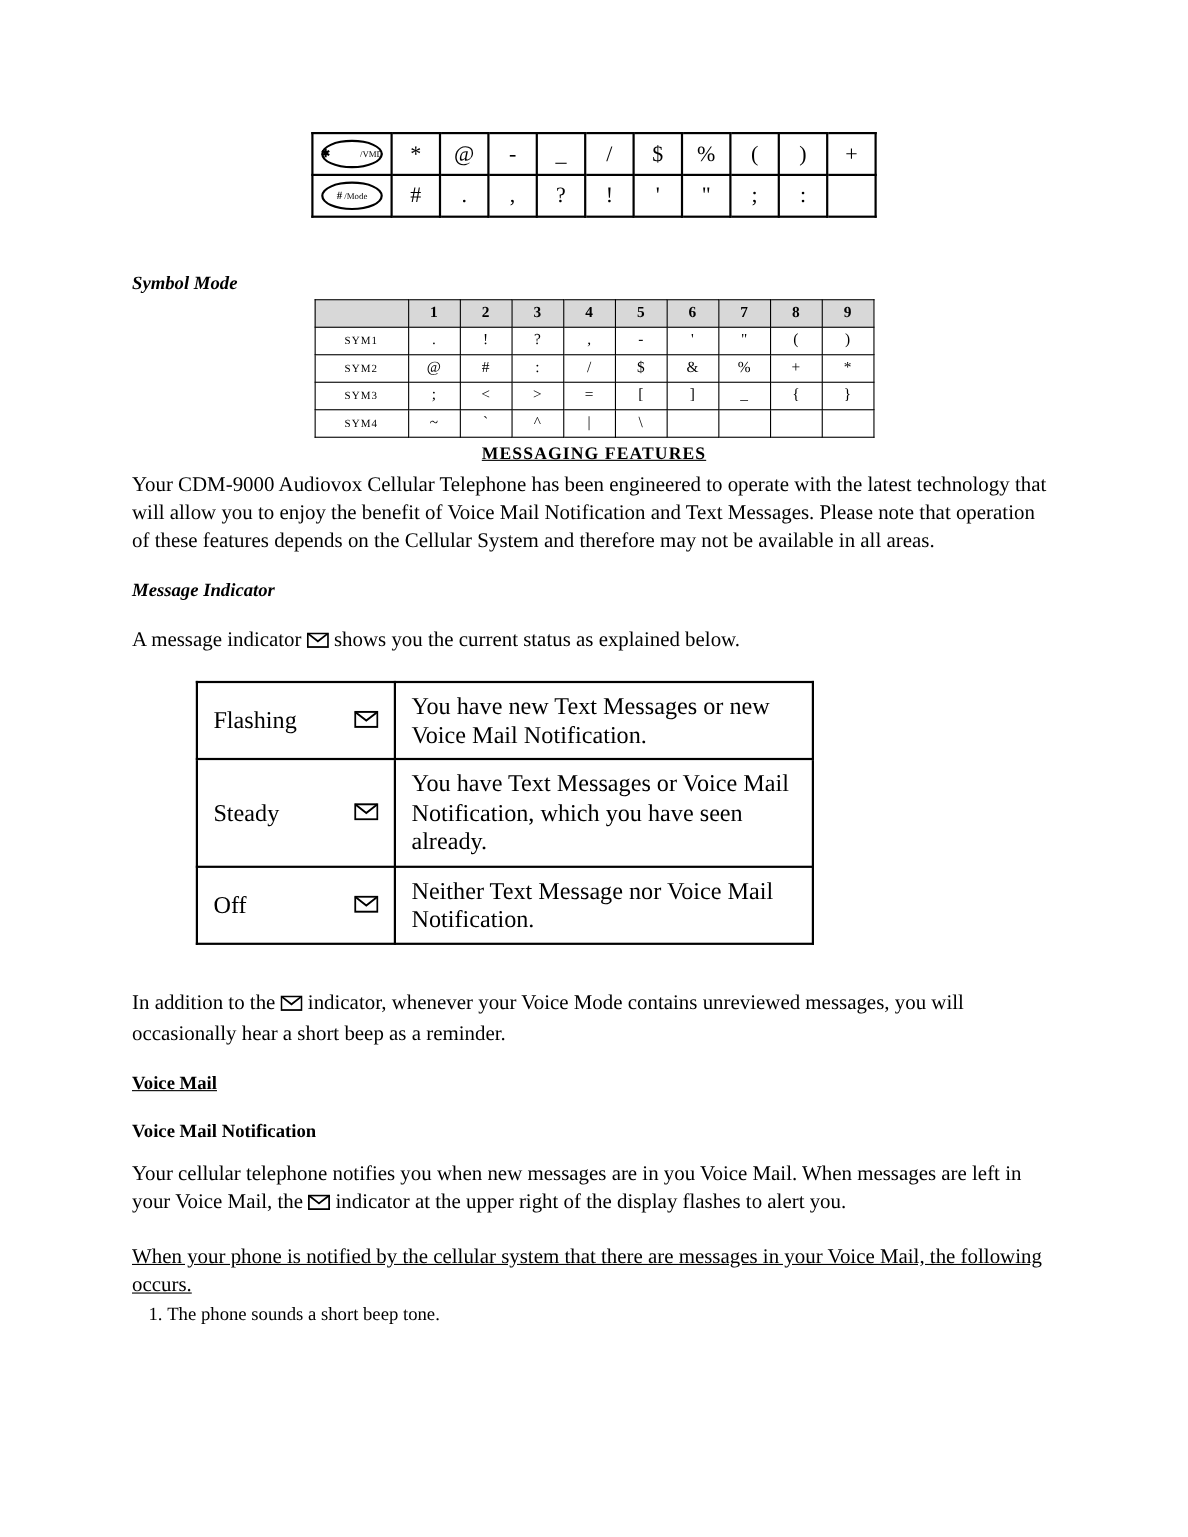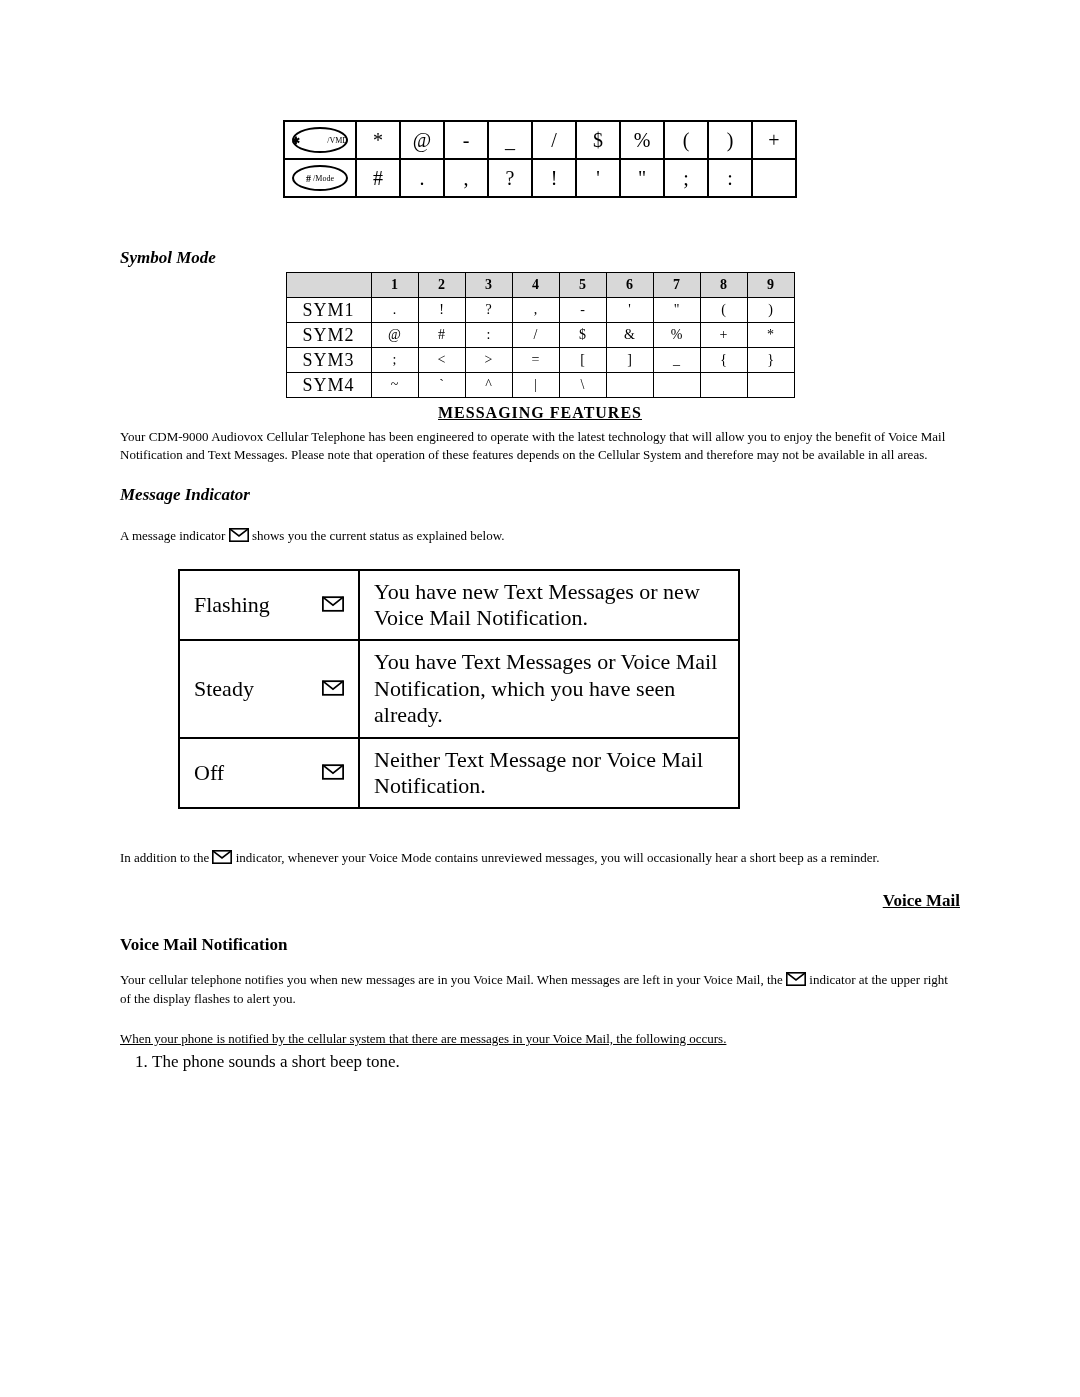--- a/index.html
+++ b/index.html
@@ -65,51 +65,51 @@
     width: 44px;
     height: 22px;
     font-size: 14px;
   }
   .symtable th {
     background: #d8d8d8;
     font-weight: bold;
   }
   .symtable td.rowlabel {
     width: 82px;
-    font-size: 18px;
+    font-size: 10px;
     letter-spacing: 1px;
   }
   .symcaption {
     text-align: center;
     font-weight: bold;
     text-decoration: underline;
     font-size: 16px;
     letter-spacing: 1px;
     margin: 6px 0 6px 0;
   }
   
   p.body {
-    font-size: 13px;
+    font-size: 19px;
     line-height: 1.35;
     margin: 0 0 22px 0;
     text-align: left;
   }
   .subheading {
     font-style: italic;
     font-weight: bold;
     font-size: 17px;
     margin: 0 0 22px 0;
   }
   .subheading-plain {
     font-weight: bold;
     font-size: 17px;
     margin: 0 0 16px 0;
   }
   .section-center {
-    text-align: right;
+    text-align: left;
     font-weight: bold;
     text-decoration: underline;
     font-size: 17px;
     margin: 13px 0 24px 0;
   }
   
   .env {
     display: inline-block;
     vertical-align: -2px;
   }

